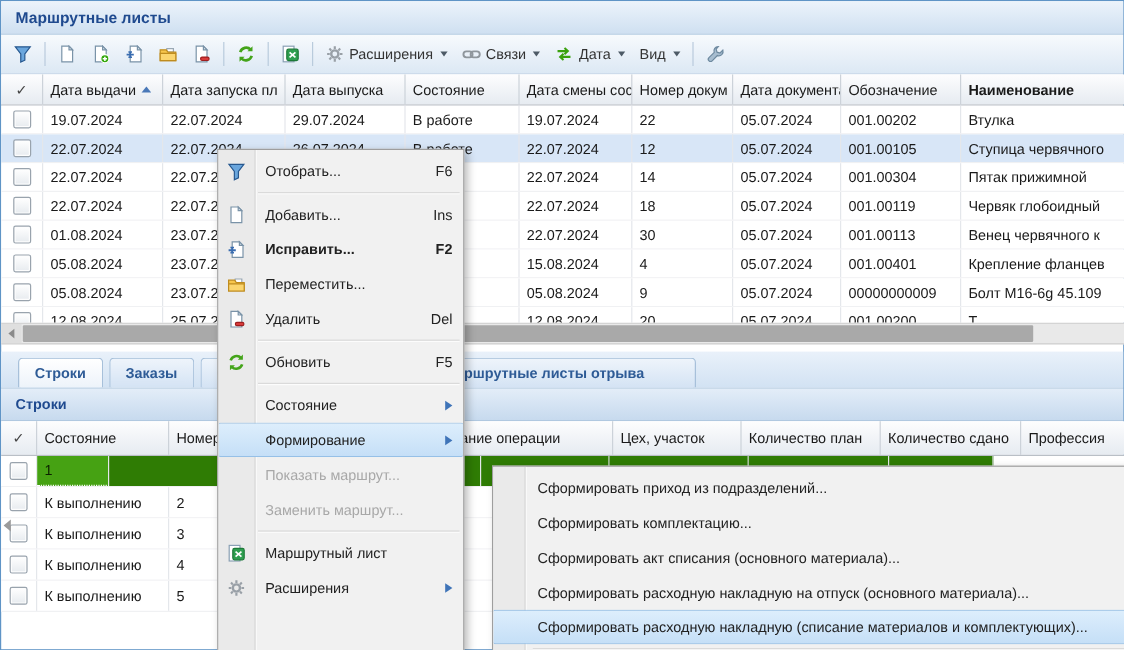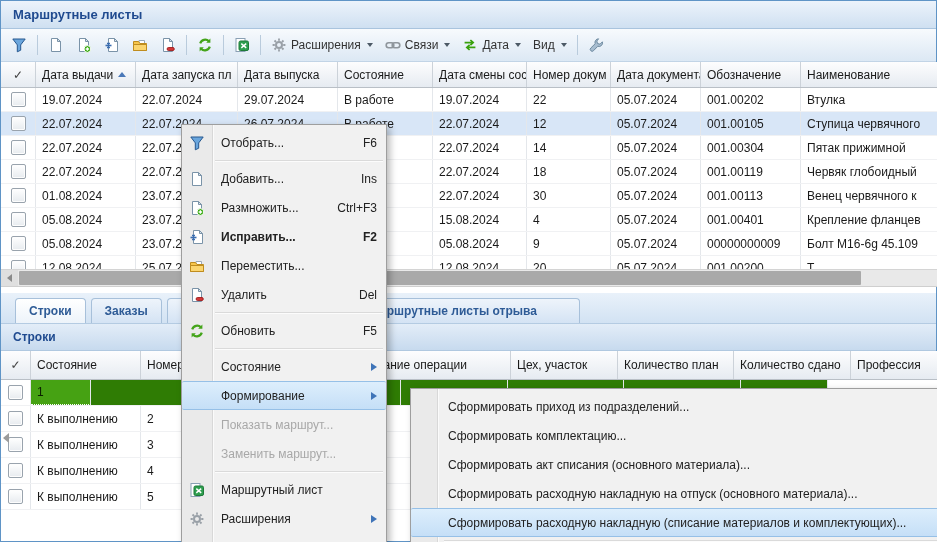--- a/index.html
+++ b/index.html
@@ -260,21 +260,21 @@
         </div>
         <div class="gh" style="width: 84px;">
           <span>Номер докум</span>
         </div>
         <div class="gh" style="width: 90px;">
           <span>Дата документа</span>
         </div>
         <div class="gh" style="width: 100px;">
           <span>Обозначение</span>
         </div>
-        <div class="gh" style="width: 137px;">
+        <div class="gh" style="width: 137px; font-weight: bold;">
           <span>Наименование</span>
         </div>
       </div>
     <div id="tgrid-rows">
         <div class="row">
           <div class="cell center" style="width: 35px;">
             <span class="cb"></span>
           </div>
           <div class="cell" style="width: 100px;">19.07.2024</div>
           <div class="cell" style="width: 102px;">22.07.2024</div>
@@ -524,30 +524,20 @@
       </div>
       <div class="msep"></div>
       <div class="mi">
         <span class="mico"><svg width="16" height="16" viewBox="0 0 16 16">
             <path d="M3.5 1.5h6l3 3v10h-9z" fill="#fff" stroke="#7a93a8"></path>
             <path d="M9.5 1.5v3h3z" fill="#dde7ef" stroke="#7a93a8"></path>
           </svg></span>
         <span>Добавить...</span>
         <span class="sc">Ins</span>
       </div>
-      <div class="mi">
-        <span class="mico"><svg width="16" height="16" viewBox="0 0 16 16">
-            <path d="M3.5 1.5h6l3 3v10h-9z" fill="#fff" stroke="#7a93a8"></path>
-            <path d="M9.5 1.5v3h3z" fill="#dde7ef" stroke="#7a93a8"></path>
-            <circle cx="11.4" cy="12" r="3.4" fill="#34a80c" stroke="#fff"></circle>
-            <path d="M11.4 10.2v3.6M9.6 12h3.6" stroke="#fff" stroke-width="1.3"></path>
-          </svg></span>
-        <span>Размножить...</span>
-        <span class="sc">Ctrl+F3</span>
-      </div>
       <div class="mi bold">
         <span class="mico"><svg width="16" height="16" viewBox="0 0 16 16">
             <path d="M4.5 1.5h6l3 3v10h-9z" fill="#fff" stroke="#7a93a8"></path>
             <path d="M10.5 1.5v3h3z" fill="#dde7ef" stroke="#7a93a8"></path>
             <path d="M1.5 8.5h6" stroke="#3a6db0" stroke-width="1.6"></path>
             <path d="M4.5 6.3v4.4" stroke="#3a6db0" stroke-width="1.6"></path>
             <path d="M3 6.3h3M3 10.7h3" stroke="#3a6db0" stroke-width="1.2"></path>
           </svg></span>
         <span>Исправить...</span>
         <span class="sc">F2</span>

